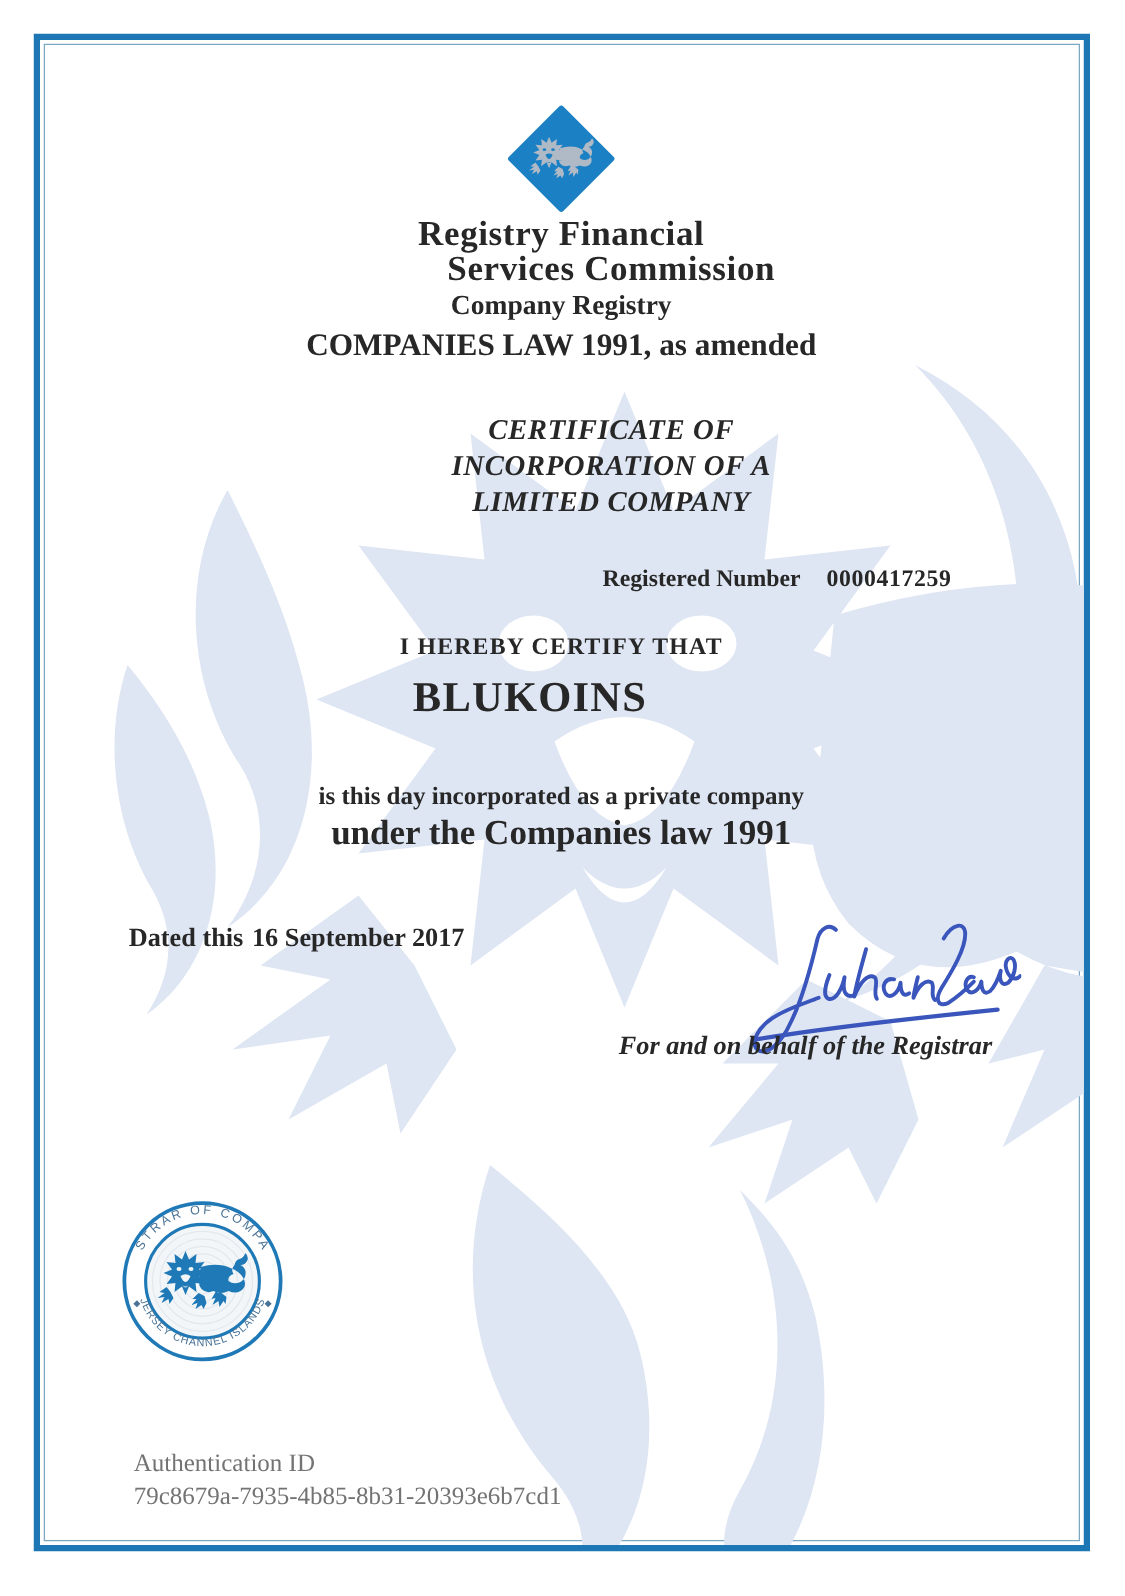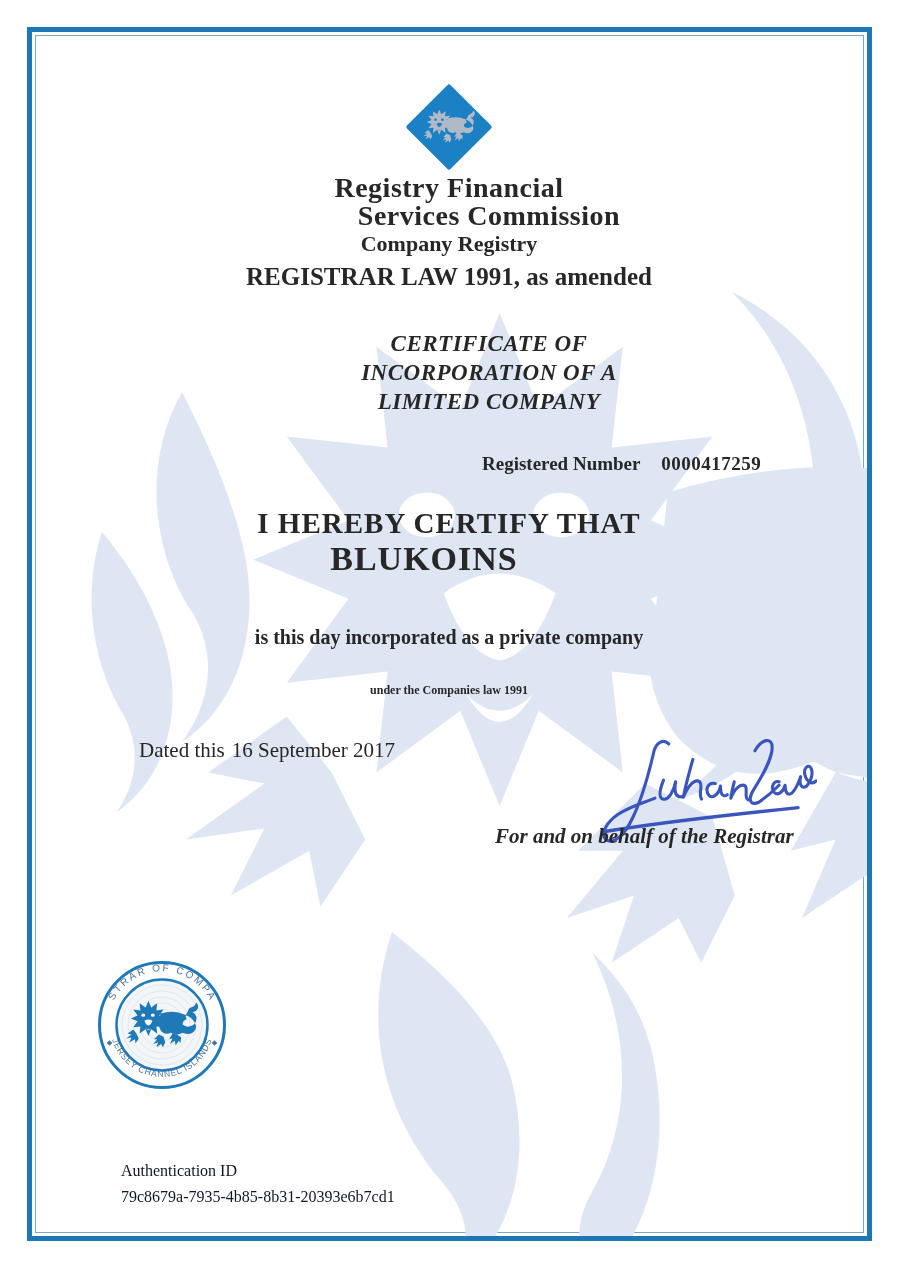--- a/index.html
+++ b/index.html
@@ -22,30 +22,30 @@
   .centered{left:0;width:834px;text-align:center;}
 
   .authority1{top:140px;font-size:28px;font-weight:bold;letter-spacing:.5px;}
   .authority2{top:168px;font-size:28px;font-weight:bold;letter-spacing:.5px;margin-left:40px;}
   .registry{top:199px;font-size:22px;font-weight:bold;}
   .law{top:231px;font-size:25px;font-weight:bold;}
   .certtitle{top:297px;font-size:23px;font-weight:bold;font-style:italic;line-height:29px;letter-spacing:.5px;padding-left:40px;}
   .regnum{top:421px;left:450px;font-size:19px;white-space:nowrap;}
   .regnum .lbl{font-weight:bold;margin-top:24px;}
   .regnum .val{font-weight:bold;margin-left:16px;letter-spacing:.5px;}
-  .certify{top:475px;font-size:29px;font-weight:bold;letter-spacing:1px;}
+  .certify{top:475px;font-size:19px;font-weight:bold;letter-spacing:1px;}
   .company{top:508px;left:0;width:784px;text-align:center;font-size:34px;font-weight:bold;letter-spacing:1px;}
   .incorp1{top:594px;font-size:20px;font-weight:bold;}
-  .incorp2{top:619px;font-size:12px;font-weight:bold;margin-top:32px;}
-  .dated{top:706px;left:71px;font-size:21px;font-weight:normal;white-space:nowrap;margin-left:36px;}
+  .incorp2{top:619px;font-size:28px;font-weight:bold;}
+  .dated{top:706px;left:71px;font-size:21px;font-weight:bold;white-space:nowrap;}
   .dated .dval{margin-left:7px;}
   .signature-svg{top:688px;left:535px;width:250px;height:146px;}
   .registrar{top:792px;left:463px;font-size:21px;font-weight:bold;font-style:italic;white-space:nowrap;}
   .seal-svg{top:923px;left:60px;width:140px;height:140px;}
-  .authid{top:1126px;left:89px;font-size:16px;line-height:26px;color:#0f172a;}
+  .authid{top:1126px;left:75px;font-size:20px;line-height:26px;color:#737373;}
   .logo-svg{top:52px;left:374px;width:86px;height:86px;}
 </style>
 </head>
 <body>
 
 <svg width="0" height="0" style="position:absolute" aria-hidden="true">
   <defs>
     <g id="lion">
       <path id="lionBody" d="
         M110,56 L93,63 L104,78 L86,76 L88,94 L73,83 L66,100 L59,83 L44,94 L46,76
@@ -89,21 +89,21 @@
       <polygon points="45,3 87,45 45,87 3,45" fill="#1b80c4" stroke="#1b80c4" stroke-width="5" stroke-linejoin="round"></polygon>
       <g transform="translate(15,23) scale(0.30)">
         <use href="#lionBody" fill="#b0bac6"></use>
         <use href="#lionFace" fill="#1b80c4"></use>
       </g>
     </svg>
 
     <div class="abs centered authority1">Registry Financial</div>
     <div class="abs centered authority2">Services Commission</div>
     <div class="abs centered registry">Company Registry</div>
-    <div class="abs centered law">REGISTRAR LAW 1991, as amended</div>
+    <div class="abs centered law">COMPANIES LAW 1991, as amended</div>
 
     <div class="abs centered certtitle">
       <div>CERTIFICATE OF</div>
       <div>INCORPORATION OF A</div>
       <div>LIMITED COMPANY</div>
     </div>
 
     <div class="abs regnum">
       <span class="lbl">Registered Number</span>
       <span class="val">0000417259</span>

